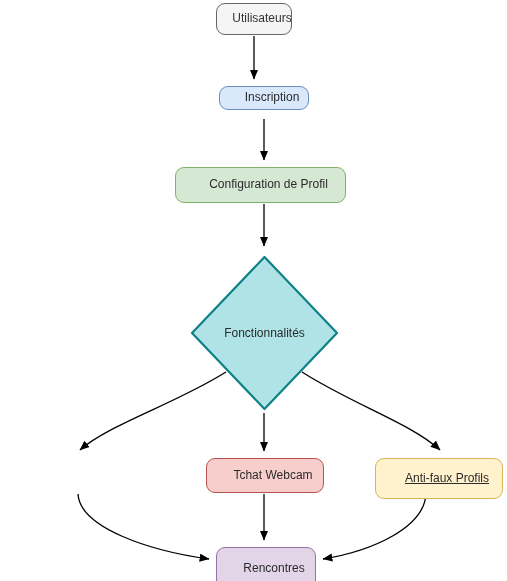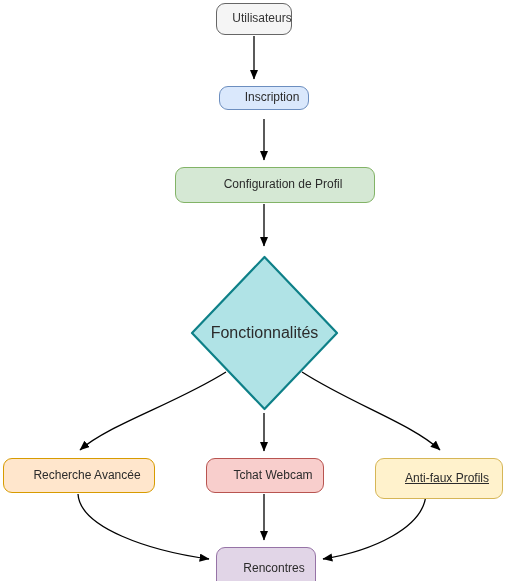--- a/index.html
+++ b/index.html
@@ -50,21 +50,21 @@
     align-items: center;
     justify-content: center;
   }
   .diamond-wrap svg {
     position: absolute;
     left: 0;
     top: 0;
   }
   .diamond-label {
     position: relative;
-    font-size: 16px;
+    font-size: 12px;
     color: #2b2b2b;
     white-space: nowrap;
     z-index: 1;
   }
 </style>
 </head>
 <body>
 
 <div id="canvas">
 
@@ -113,34 +113,31 @@
   </svg>
 
   <div class="node" style="left:216px; top:3px; width:76px; height:32px; background:#f5f5f5; border-color:#666666; color:#333333;">
     <span class="node-label">Utilisateurs</span>
   </div>
 
   <div class="node" style="left:219px; top:86px; width:90px; height:24px; background:#dae8fc; border-color:#6c8ebf;">
     <span class="node-label">Inscription</span>
   </div>
 
-  <div class="node" style="left:175px; top:167px; width:200px; height:36px; background:#d5e8d4; border-color:#82b366;">
+  <div class="node" style="left:175px; top:167px; width:171px; height:36px; background:#d5e8d4; border-color:#82b366;">
     <span class="node-label">Configuration de Profil</span>
   </div>
 
   <div class="diamond-wrap" style="left:188px; top:253px; width:153px; height:160px;">
     <svg width="153" height="160" viewBox="0 0 153 160" xmlns="http://www.w3.org/2000/svg">
       <path d="M76.5,4 L149,80 L76.5,156 L4,80 Z" fill="#b0e3e6" stroke="#0e8088" stroke-width="2.2" stroke-linejoin="round"></path>
     </svg>
     <span class="diamond-label">Fonctionnalités</span>
   </div>
 
-  <div class="node" style="left:3px; top:458px; width:152px; height:35px; background:#ffe6cc; border-color:#d79b00;">
-    <span class="node-label">Recherche Avancée</span>
-  </div>
 
   <div class="node" style="left:206px; top:458px; width:118px; height:35px; background:#f8cecc; border-color:#b85450;">
     <span class="node-label">Tchat Webcam</span>
   </div>
 
   <div class="node" style="left:375px; top:458px; width:128px; height:41px; background:#fff2cc; border-color:#d6b656;text-decoration:underline;">
     <span class="node-label">Anti-faux Profils</span>
   </div>
 
   <div class="node" style="left:216px; top:547px; width:100px; height:44px; background:#e1d5e7; border-color:#9673a6;">

